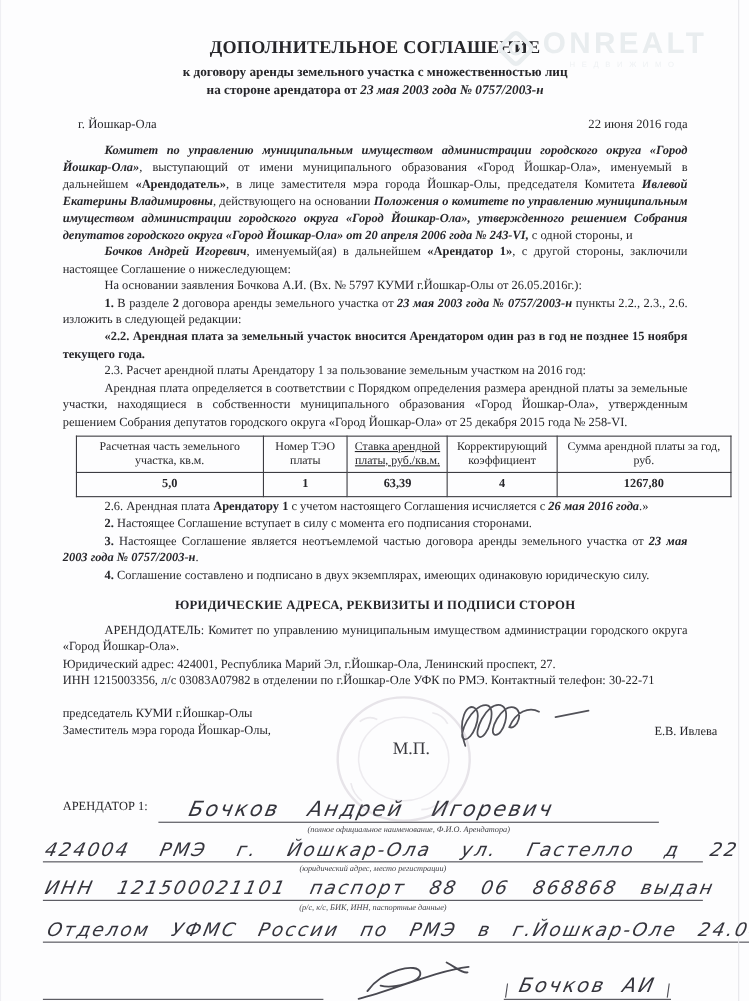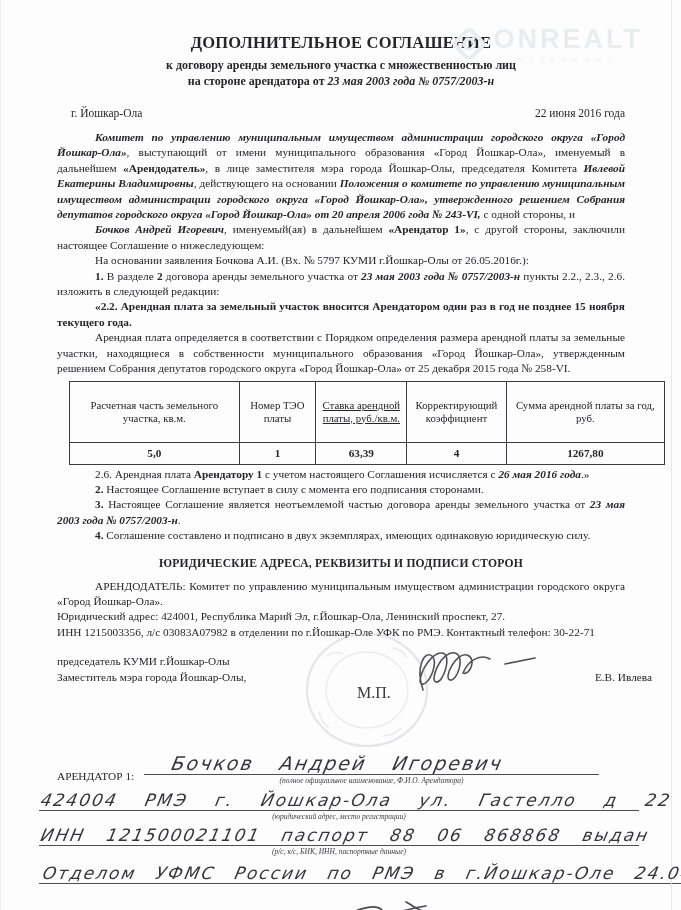--- a/index.html
+++ b/index.html
@@ -29,21 +29,21 @@
   .run-bi{font-weight:bold;font-style:italic;}
 
   .meta-row{display:flex;justify-content:space-between;margin-top:17px;font-size:11.5px;line-height:14px;}
   .meta-row .place{padding-left:14px;}
 
   p.body{margin:0;font-size:11.3px;line-height:15.4px;text-align:justify;text-indent:38px;}
   p.mt{margin-top:10px;}
   .bold{font-weight:bold;}
 
   table.calc{border-collapse:collapse;margin:4px 0 2px 12px;width:596px;table-layout:fixed;}
-  table.calc td{border:1px solid #3c3c42;text-align:center;font-size:10.8px;line-height:13px;padding:17px 3px;vertical-align:middle;}
+  table.calc td{border:1px solid #3c3c42;text-align:center;font-size:10.8px;line-height:13px;padding:3px 3px;vertical-align:middle;}
   table.calc .val{font-weight:bold;font-size:11.2px;padding:4px 3px;}
   .c1{width:29%;} .c2{width:12.5%;} .c3{width:15%;text-decoration:underline;} .c4{width:16.5%;} .c5{width:27%;margin-left:15px;}
 
   .section-heading{text-align:center;font-weight:bold;font-size:11.6px;margin:13px 0 9px;letter-spacing:.2px;}
 
   p.line{margin:0;font-size:11.3px;line-height:15.4px;text-align:justify;}
 
   .signer-row{position:relative;margin-top:14px;height:58px;}
   .signer-titles{font-size:11.3px;line-height:15.4px;}
   .seal-label{position:absolute;left:300px;top:30px;font-size:16px;color:#3a3a40;}
@@ -51,21 +51,21 @@
   .sig-lessor{position:absolute;left:352px;top:-12px;}
 
   .stamp{position:absolute;left:297px;top:626px;pointer-events:none;}
 
   
   .hw{font-family:"DejaVu Sans",sans-serif;font-style:italic;display:inline-block;transform:skewX(-12deg);color:#35353d;letter-spacing:2px;white-space:nowrap;}
   .hw-row{margin:0 -14px 0 -18px;}
   .hw-field{border-bottom:1px solid #4c4c54;}
   .caption{font-size:7.5px;font-style:italic;text-align:center;color:#3c3c42;line-height:9px;margin-top:1px;}
 
-  .tenant-row1{display:flex;align-items:flex-end;margin-top:41px;}
+  .tenant-row1{display:flex;align-items:flex-start;margin-top:26px;}
   .tenant-label{font-size:11.3px;white-space:nowrap;padding-right:10px;line-height:14px;padding-bottom:2px;}
   .tenant-row1 .hw-wrap{flex:1;margin-right:26px;}
   .name-hw{font-size:19px;line-height:20px;word-spacing:18px;padding-left:28px;}
 
   .hw-line2{margin-top:5px;}
   .addr-hw{font-size:17px;line-height:20px;word-spacing:20px;padding-left:2px;}
   .det-hw{font-size:17px;line-height:20px;word-spacing:14px;padding-left:2px;}
   .iss-hw{font-size:17px;line-height:20px;word-spacing:12px;padding-left:4px;}
   .iss-underline{display:inline-block;border-bottom:1px solid #4c4c54;}
 
@@ -103,20 +103,21 @@
   <div class="meta-row">
     <span class="place">г. Йошкар-Ола</span>
     <span>22 июня 2016 года</span>
   </div>
 
   <p class="body mt"><span class="run-bi">Комитет по управлению муниципальным имуществом администрации городского округа «Город Йошкар-Ола»</span><span>, выступающий от имени муниципального образования «Город Йошкар-Ола», именуемый в дальнейшем </span><span class="run-b">«Арендодатель»</span><span>, в лице заместителя мэра города Йошкар-Олы, председателя Комитета </span><span class="run-bi">Ивлевой Екатерины Владимировны</span><span>, действующего на основании </span><span class="run-bi">Положения о комитете по управлению муниципальным имуществом администрации городского округа «Город Йошкар-Ола», утвержденного решением Собрания депутатов городского округа «Город Йошкар-Ола» от 20 апреля 2006 года № 243-VI,</span><span> с одной стороны, и</span></p>
   <p class="body"><span class="run-bi">Бочков Андрей Игоревич</span><span>, именуемый(ая) в дальнейшем </span><span class="run-b">«Арендатор 1»</span><span>, с другой стороны, заключили настоящее Соглашение о нижеследующем:</span></p>
   <p class="body">На основании заявления Бочкова А.И. (Вх. № 5797 КУМИ г.Йошкар-Олы от 26.05.2016г.):</p>
   <p class="body"><span class="run-b">1.</span><span> В разделе </span><span class="run-b">2</span><span> договора аренды земельного участка от </span><span class="run-bi">23 мая 2003 года  № 0757/2003-н</span><span> пункты 2.2., 2.3., 2.6. изложить в следующей редакции:</span></p>
   <p class="body bold">«2.2. Арендная плата за земельный участок вносится Арендатором один раз в год не позднее 15 ноября текущего года.</p>
+  <p class="body">2.3. Расчет арендной платы Арендатору 1 за пользование земельным участком на 2016 год:</p>
   <p class="body">Арендная плата определяется в соответствии с Порядком определения размера арендной платы за земельные участки, находящиеся в собственности муниципального образования «Город Йошкар-Ола», утвержденным решением Собрания депутатов городского округа «Город Йошкар-Ола» от 25 декабря 2015 года № 258-VI.</p>
 
   <table class="calc">
     <tbody>
       <tr>
         <td class="c1">Расчетная часть земельного участка, кв.м.</td>
         <td class="c2">Номер ТЭО платы</td>
         <td class="c3">Ставка арендной платы, руб./кв.м.</td>
         <td class="c4">Корректирующий коэффициент</td>
         <td class="c5">Сумма арендной платы за год, руб.</td>

